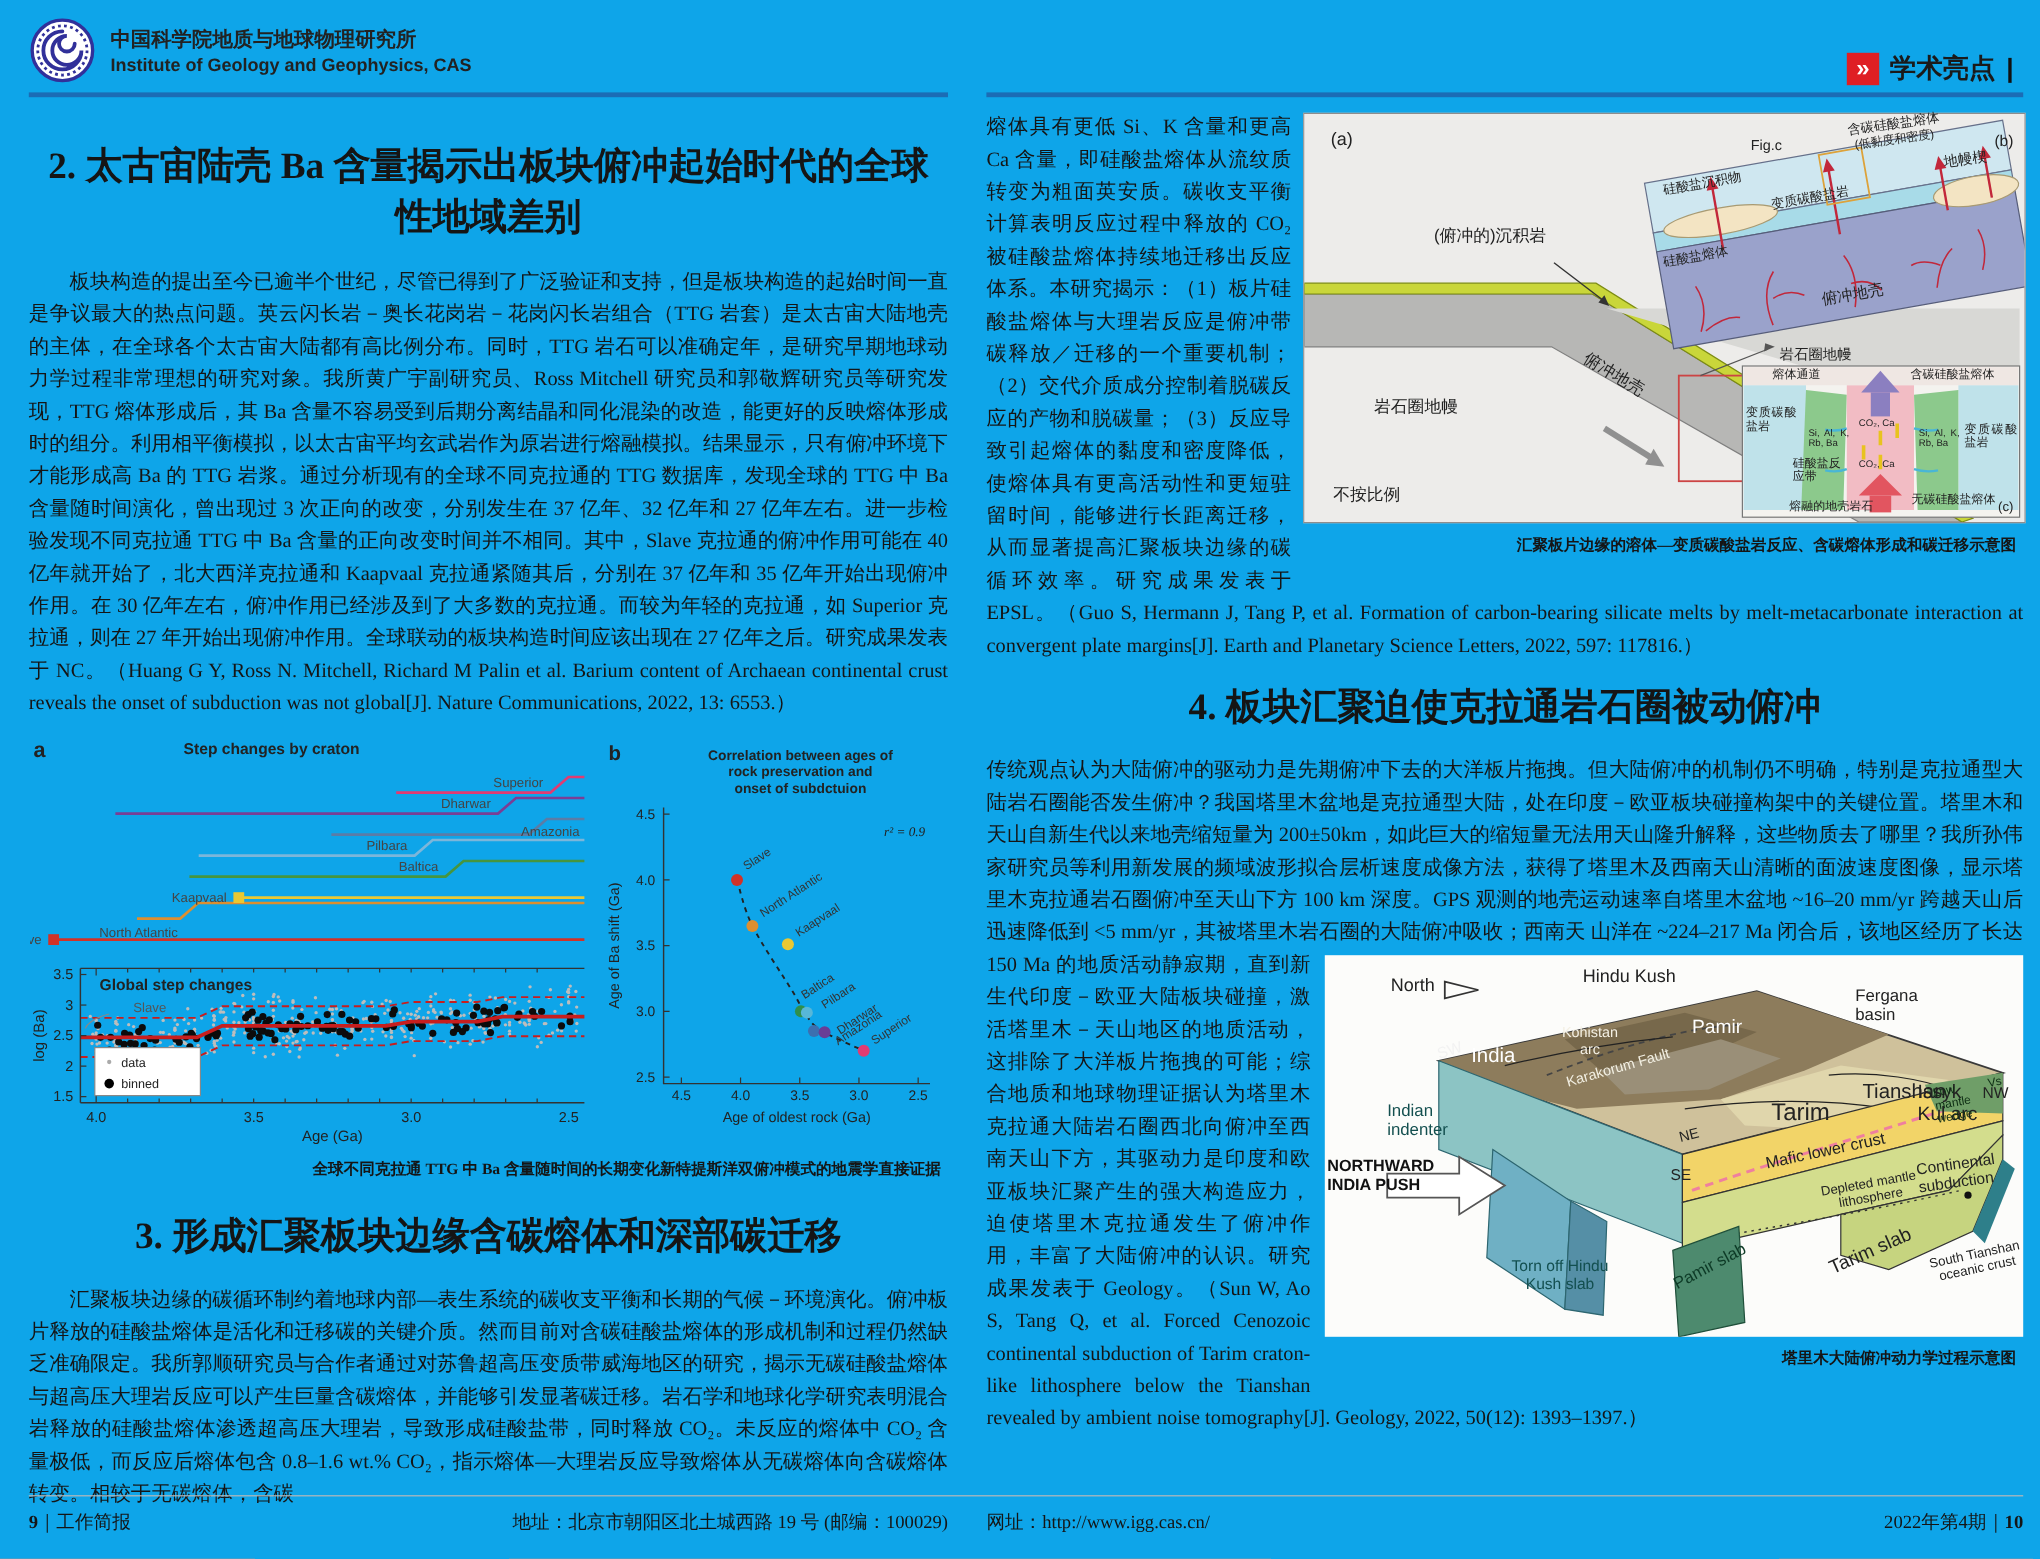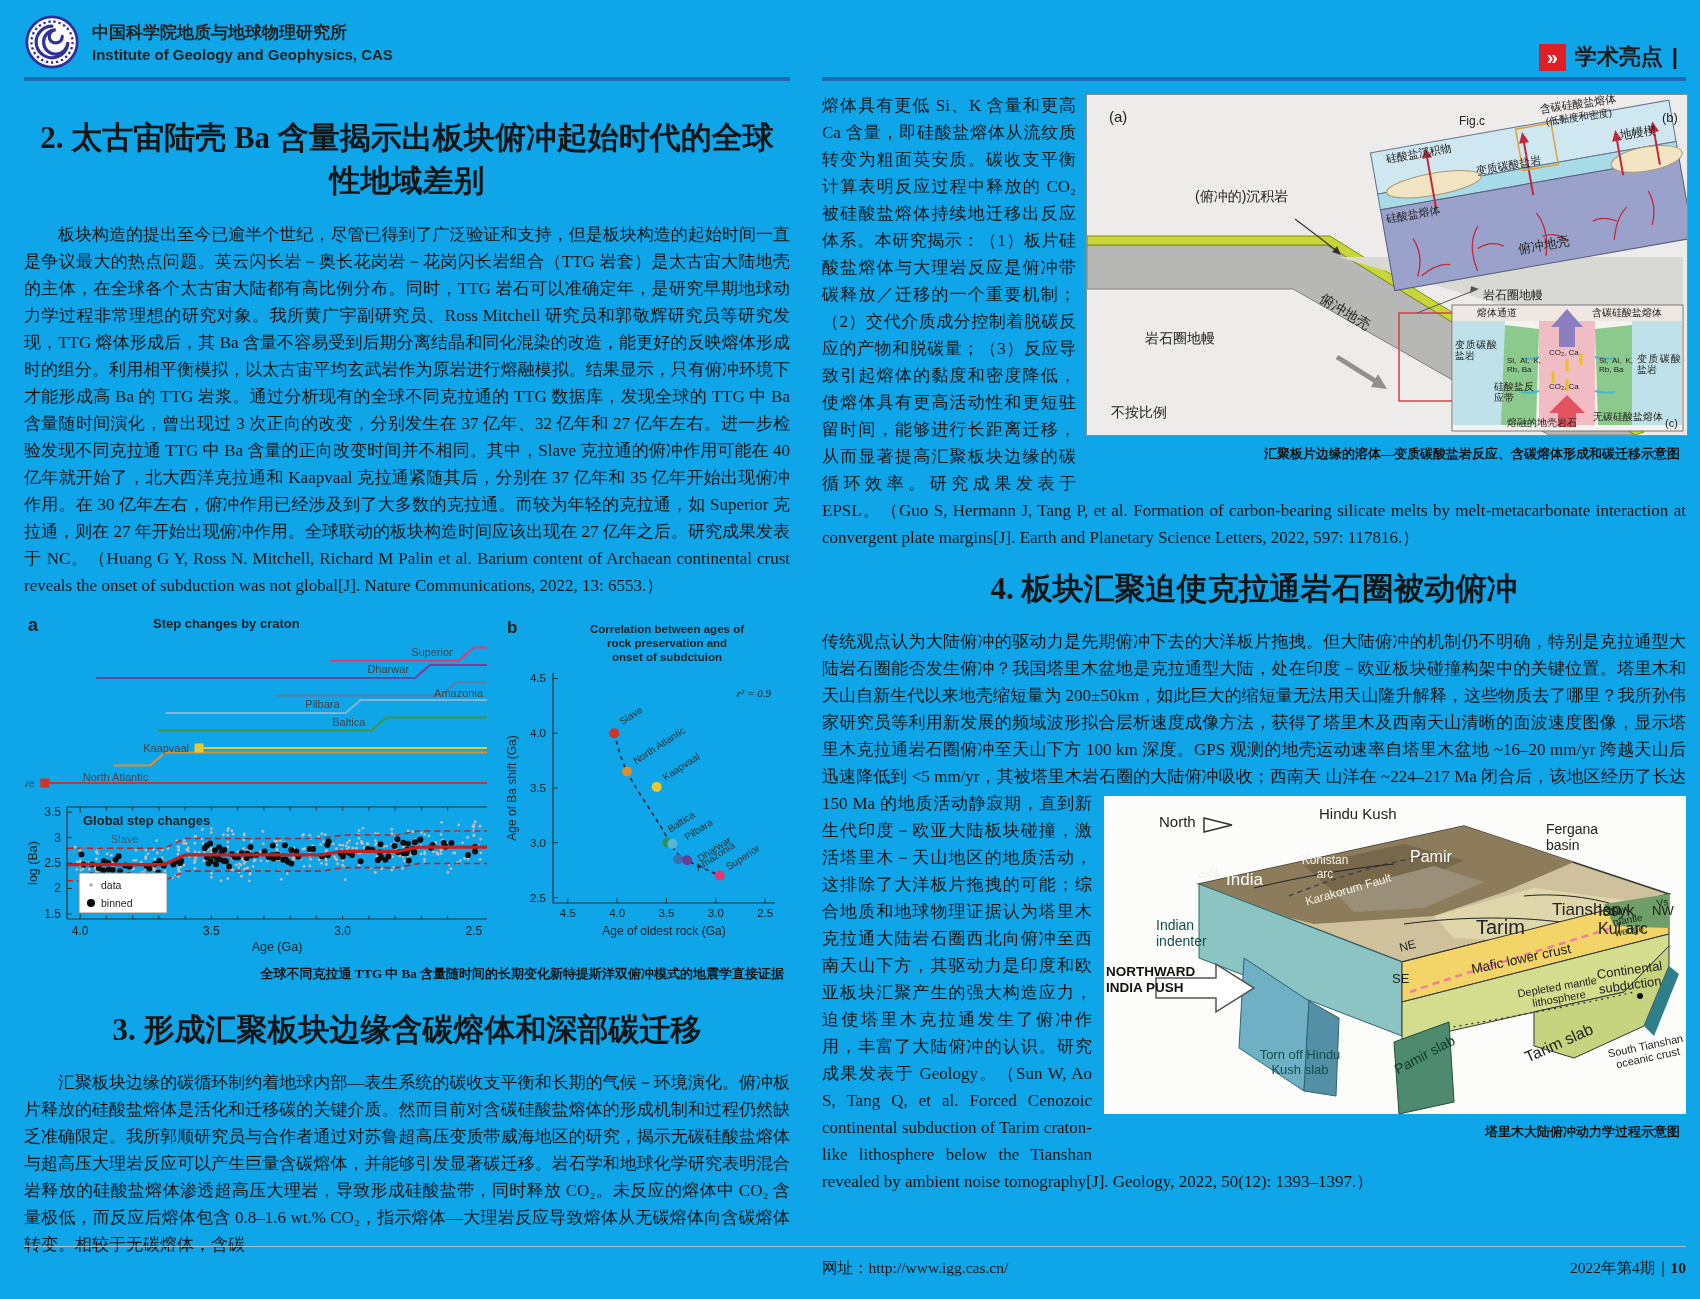--- a/index.html
+++ b/index.html
@@ -823,21 +823,21 @@
           <div class="dlab" style="left:575px;top:16px;font-size:13px;">(b)</div>
           <div class="dlab" style="left:298px;top:58px;font-size:11px;transform:rotate(-10deg);">硅酸盐沉积物</div>
           <div class="dlab" style="left:388px;top:70px;font-size:11px;transform:rotate(-10deg);">变质碳酸盐岩</div>
           <div class="dlab" style="left:298px;top:118px;font-size:11px;transform:rotate(-10deg);">硅酸盐熔体</div>
           <div class="dlab" style="left:430px;top:148px;font-size:13px;transform:rotate(-10deg);">俯冲地壳</div>
           <div class="dlab" style="left:390px;top:212px;font-size:10px;">熔体通道</div>
           <div class="dlab" style="left:505px;top:212px;font-size:10px;">含碳硅酸盐熔体</div>
           <div class="dlab wrap" style="left:368px;top:244px;width:42px;font-size:10px;">变质碳酸盐岩</div>
           <div class="dlab wrap" style="left:550px;top:258px;width:44px;font-size:10px;">变质碳酸盐岩</div>
           <div class="dlab wrap" style="left:367px;top:286px;width:40px;font-size:10px;margin-left:40px;">硅酸盐反应带</div>
-          <div class="dlab" style="left:420px;top:322px;font-size:10px;">熔融的地壳岩石</div>
+          <div class="dlab" style="left:404px;top:322px;font-size:10px;">熔融的地壳岩石</div>
           <div class="dlab" style="left:506px;top:316px;font-size:10px;">无碳硅酸盐熔体</div>
           <div class="dlab" style="left:578px;top:322px;font-size:11px;">(c)</div>
           <div class="dlab wrap" style="left:420px;top:262px;width:34px;font-size:8px;">Si, Al, K, Rb, Ba</div>
           <div class="dlab wrap" style="left:512px;top:262px;width:34px;font-size:8px;">Si, Al, K, Rb, Ba</div>
           <div class="dlab" style="left:462px;top:254px;font-size:8px;">CO₂, Ca</div>
           <div class="dlab" style="left:462px;top:288px;font-size:8px;">CO₂, Ca</div>
         </div>
         <div class="fig-cap">汇聚板片边缘的溶体—变质碳酸盐岩反应、含碳熔体形成和碳迁移示意图</div>
       </div>
       <span>熔体具有更低 Si、K 含量和更高 Ca 含量，即硅酸盐熔体从流纹质转变为粗面英安质。碳收支平衡计算表明反应过程中释放的 CO₂ 被硅酸盐熔体持续地迁移出反应体系。本研究揭示：（1）板片硅酸盐熔体与大理岩反应是俯冲带碳释放／迁移的一个重要机制；（2）交代介质成分控制着脱碳反应的产物和脱碳量；（3）反应导致引起熔体的黏度和密度降低，使熔体具有更高活动性和更短驻留时间，能够进行长距离迁移，从而显著提高汇聚板块边缘的碳循环效率。研究成果发表于 EPSL。（Guo S, Hermann J, Tang P, et al. Formation of carbon-bearing silicate melts by melt-metacarbonate interaction at convergent plate margins[J]. Earth and Planetary Science Letters, 2022, 597: 117816.）</span>
@@ -904,19 +904,25 @@
           <div class="dlab" style="left:418px;top:254px;font-size:16px;transform:rotate(-24deg);">Tarim slab</div>
           <div class="dlab wrap" style="left:502px;top:252px;width:78px;font-size:11px;text-align:center;transform:rotate(-12deg);">South Tianshan oceanic crust</div>
         </div>
         <div class="fig-cap">塔里木大陆俯冲动力学过程示意图</div>
       </div>
       <span>山洋在 ~224–217 Ma 闭合后，该地区经历了长达 150 Ma 的地质活动静寂期，直到新生代印度－欧亚大陆板块碰撞，激活塔里木－天山地区的地质活动，这排除了大洋板片拖拽的可能；综合地质和地球物理证据认为塔里木克拉通大陆岩石圈西北向俯冲至西南天山下方，其驱动力是印度和欧亚板块汇聚产生的强大构造应力，迫使塔里木克拉通发生了俯冲作用，丰富了大陆俯冲的认识。研究成果发表于 Geology。（Sun W, Ao S, Tang Q, et al. Forced Cenozoic continental subduction of Tarim craton-like lithosphere below the Tianshan revealed by ambient noise tomography[J]. Geology, 2022, 50(12): 1393–1397.）</span>
     </div>
   </div>
 
   <div class="ftline"></div>
+  <div class="ft ft-left">
+    <span>
+      <b>9</b><span>｜</span><span>工作简报</span>
+    </span>
+    <span>地址：北京市朝阳区北土城西路 19 号 (邮编：100029)</span>
+  </div>
   <div class="ft ft-right">
     <span>网址：http://www.igg.cas.cn/</span>
     <span>
       <span>2022年第4期</span><span>｜</span><b>10</b>
     </span>
   </div>
 </div>
 
 </body></html>

